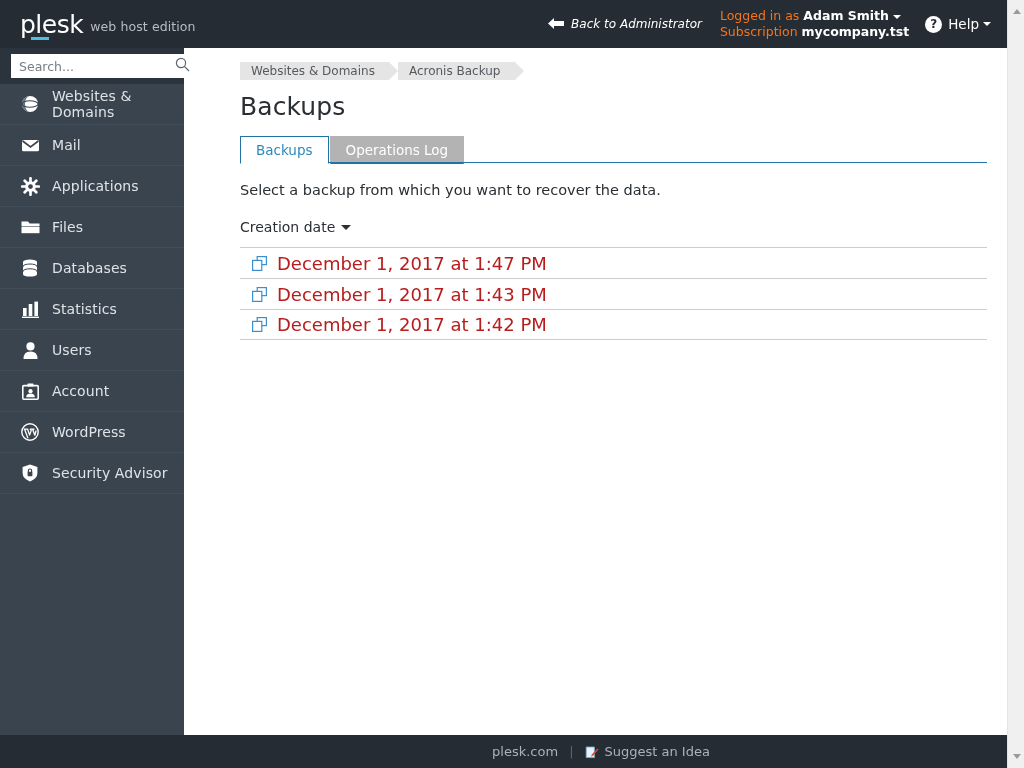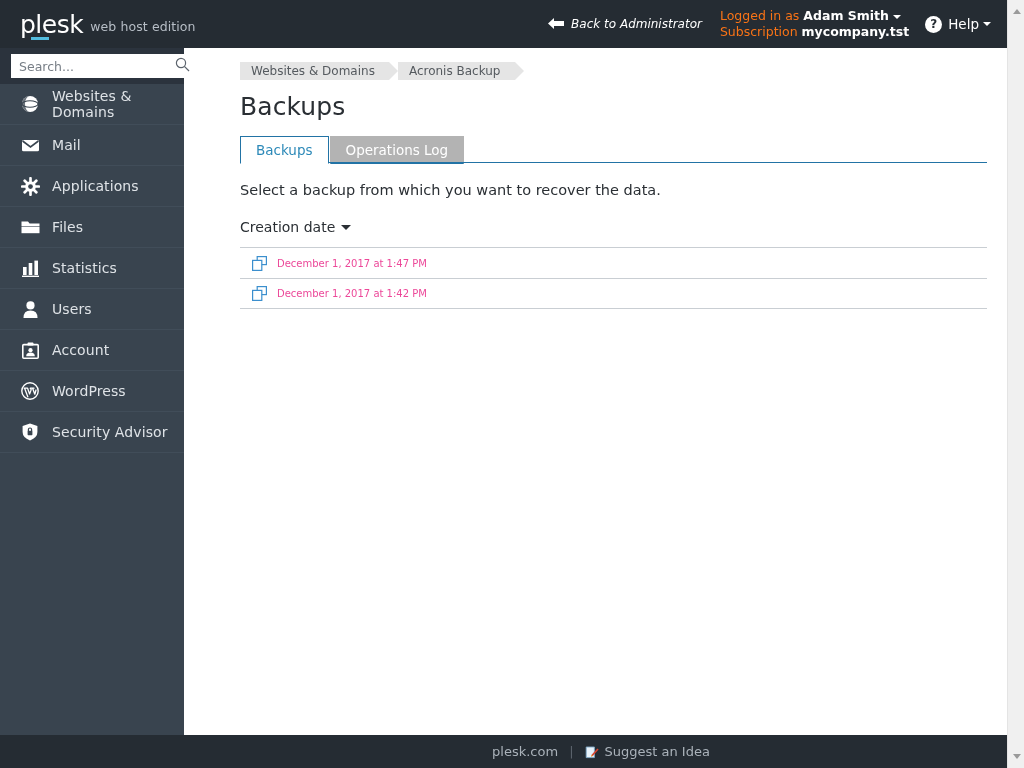--- a/index.html
+++ b/index.html
@@ -156,21 +156,21 @@
   .list { margin: 9px 0 0 20px; width: 747px; }
   .list-row {
     height: 31px; display: flex; align-items: center;
     border-top: 1px solid #c9ced3; cursor: pointer;
   }
   .list-row:last-child { border-bottom: 1px solid #c9ced3; }
   .row-ico {
     width: 16px; height: 16px; margin: 0 10px 0 11px; flex: 0 0 16px;
     display: flex; align-items: center; justify-content: center;
   }
-  .row-text { font-size: 10px; color: #ec4899; }
+  .row-text { font-size: 18px; color: #b91c1c; }
 
   
   .footer {
     position: absolute; bottom: 0; left: 0; width: 1007px; height: 33px;
     background: #252c33; display: flex; align-items: center;
     justify-content: center;
   }
   .footer-inner {
     display: flex; align-items: center; font-size: 13px; color: #aab2ba;
     margin-left: 195px;
@@ -296,20 +296,34 @@
     <div class="nav-item">
       <span class="nav-ico">
         <svg width="19" height="16" viewBox="0 0 19 16">
           <path d="M0.5 2.6 H7 L8.6 4.6 H18.5 V7 H0.5 Z" fill="#ffffff"></path>
           <rect x="0.5" y="7.6" width="18" height="6.6" fill="#ffffff"></rect>
         </svg>
       </span>
       <span class="nav-label">Files</span>
     </div>
 
+    <div class="nav-item">
+      <span class="nav-ico">
+        <svg width="16" height="18" viewBox="0 0 16 18">
+          <ellipse cx="8" cy="3" rx="7" ry="2.6" fill="#ffffff"></ellipse>
+          <rect x="1" y="3" width="14" height="4" fill="#ffffff"></rect>
+          <ellipse cx="8" cy="7.4" rx="7" ry="2.4" fill="#ffffff" stroke="#39444f" stroke-width="1"></ellipse>
+          <rect x="1" y="8" width="14" height="4" fill="#ffffff"></rect>
+          <ellipse cx="8" cy="12.2" rx="7" ry="2.4" fill="#ffffff" stroke="#39444f" stroke-width="1"></ellipse>
+          <rect x="1" y="12.6" width="14" height="2.6" fill="#ffffff"></rect>
+          <ellipse cx="8" cy="15.2" rx="7" ry="2.4" fill="#ffffff"></ellipse>
+        </svg>
+      </span>
+      <span class="nav-label">Databases</span>
+    </div>
 
     <div class="nav-item">
       <span class="nav-ico">
         <svg width="17" height="17" viewBox="0 0 17 17">
           <rect x="1" y="7" width="3.6" height="8" fill="#ffffff"></rect>
           <rect x="6.7" y="3" width="3.6" height="12" fill="#ffffff"></rect>
           <rect x="12.4" y="0.6" width="3.6" height="14.4" fill="#ffffff"></rect>
           <rect x="0" y="15.6" width="17" height="1.4" fill="#ffffff"></rect>
         </svg>
       </span>
@@ -397,20 +411,29 @@
       <div class="list-row">
         <span class="row-ico">
           <svg width="15" height="15" viewBox="0 0 15 15">
             <rect x="5.2" y="0.6" width="9.2" height="8" fill="none" stroke="#3b8fce" stroke-width="1.2"></rect>
             <rect x="0.6" y="4.4" width="9.2" height="10" fill="#ffffff" stroke="#3b8fce" stroke-width="1.2"></rect>
           </svg>
         </span>
         <span class="row-text">December 1, 2017 at 1:47 PM</span>
       </div>
 
+      <div class="list-row">
+        <span class="row-ico">
+          <svg width="15" height="15" viewBox="0 0 15 15">
+            <rect x="5.2" y="0.6" width="9.2" height="8" fill="none" stroke="#3b8fce" stroke-width="1.2"></rect>
+            <rect x="0.6" y="4.4" width="9.2" height="10" fill="#ffffff" stroke="#3b8fce" stroke-width="1.2"></rect>
+          </svg>
+        </span>
+        <span class="row-text">December 1, 2017 at 1:43 PM</span>
+      </div>
 
       <div class="list-row">
         <span class="row-ico">
           <svg width="15" height="15" viewBox="0 0 15 15">
             <rect x="5.2" y="0.6" width="9.2" height="8" fill="none" stroke="#3b8fce" stroke-width="1.2"></rect>
             <rect x="0.6" y="4.4" width="9.2" height="10" fill="#ffffff" stroke="#3b8fce" stroke-width="1.2"></rect>
           </svg>
         </span>
         <span class="row-text">December 1, 2017 at 1:42 PM</span>
       </div>

